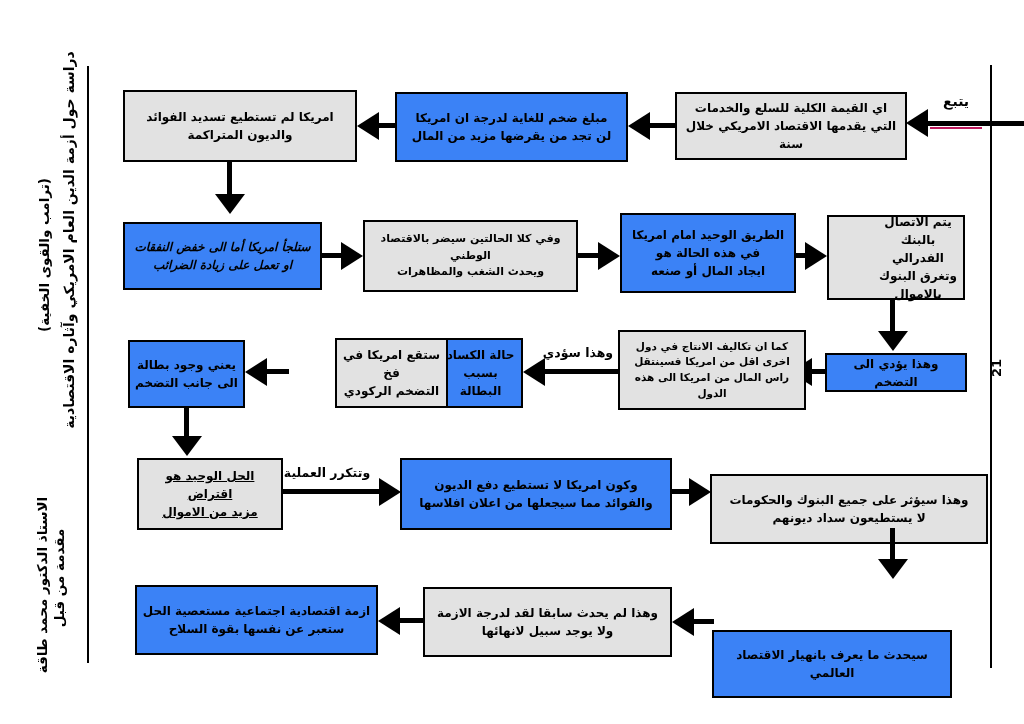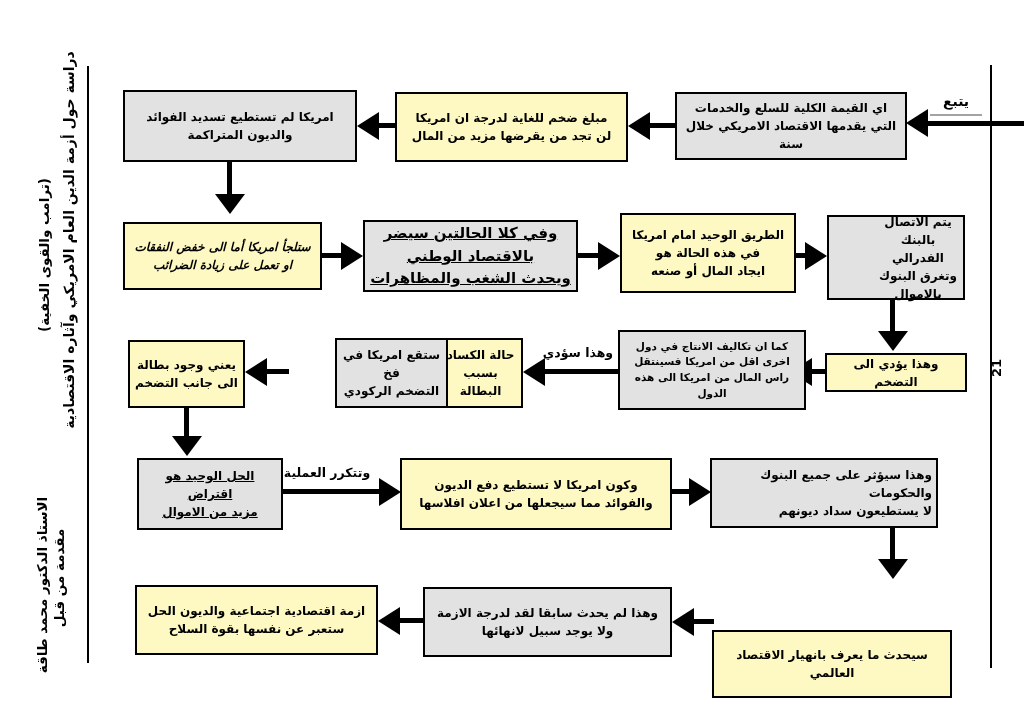--- a/index.html
+++ b/index.html
@@ -7,22 +7,22 @@
     width:1024px;height:724px;position:relative;background:#ffffff;
     font-family:"DejaVu Sans", sans-serif;overflow:hidden;color:#000;
   }
   .box{
     position:absolute;box-sizing:border-box;border:2px solid #000;
     display:flex;align-items:center;justify-content:center;
     text-align:center;font-weight:700;font-size:12px;line-height:1.5;
     white-space:pre-line;padding:1px 4px;direction:rtl;
   }
   .gray{background:#e2e2e2;}
-  .white{background:#fef9c3;text-align:center;}
-  .sm{font-size:15px;text-decoration:underline;}
+  .white{background:#3b82f6;text-align:center;}
+  .sm{font-size:11px;}
   .xs{font-size:10.5px;}
   .hshaft{position:absolute;height:5px;background:#000;}
   .vshaft{position:absolute;width:5px;background:#000;}
   .tleft{position:absolute;width:0;height:0;border-top:14px solid transparent;border-bottom:14px solid transparent;border-right:22px solid #000;}
   .tright{position:absolute;width:0;height:0;border-top:14px solid transparent;border-bottom:14px solid transparent;border-left:22px solid #000;}
   .tdown{position:absolute;width:0;height:0;border-left:15px solid transparent;border-right:15px solid transparent;border-top:20px solid #000;}
   .alabel{position:absolute;font-weight:700;text-align:center;direction:rtl;font-size:12.5px;}
   .vrule{position:absolute;background:#000;}
   .vtext{
     position:absolute;white-space:nowrap;font-weight:700;direction:rtl;
@@ -34,21 +34,21 @@
 
 <div class="vrule" style="left:87px;top:66px;width:2px;height:597px;"></div>
 <div class="vrule" style="left:990px;top:65px;width:2px;height:603px;"></div>
 
 <div class="vtext" style="left:69px;top:240px;font-size:14px;">دراسة حول أزمة الدين العام الامريكي وآثاره الاقتصادية</div>
 <div class="vtext" style="left:44px;top:255px;font-size:13.5px;">(ترامب والقوى الخفية)</div>
 <div class="vtext" style="left:59px;top:578px;font-size:13.5px;">مقدمة من قبل</div>
 <div class="vtext" style="left:42px;top:585px;font-size:13.5px;">الاستاذ الدكتور محمد طاقة</div>
 <div class="vtext" style="left:996px;top:368px;font-size:13px;">21</div>
 
-<div class="alabel" style="left:930px;top:93px;width:52px;font-size:14px;border-bottom:2px solid #a3a3a3;padding-bottom:5px;">يتبع</div>
+<div class="alabel" style="left:930px;top:93px;width:52px;font-size:14px;border-bottom:2px solid #be185d;padding-bottom:18px;">يتبع</div>
 <div class="hshaft" style="left:927px;top:121px;width:97px;"></div>
 <div class="tleft" style="left:906px;top:109px;"></div>
 
 <div class="box gray" style="left:675px;top:92px;width:232px;height:68px;">اي القيمة الكلية للسلع والخدمات
 التي يقدمها الاقتصاد الامريكي خلال سنة</div>
 <div class="tleft" style="left:628px;top:112px;"></div>
 <div class="hshaft" style="left:649px;top:123px;width:27px;"></div>
 <div class="box white" style="left:395px;top:92px;width:233px;height:70px;">مبلغ ضخم للغاية لدرجة ان امريكا
 لن تجد من يقرضها مزيد من المال</div>
 <div class="tleft" style="left:357px;top:112px;"></div>
@@ -101,26 +101,26 @@
 
 <div class="box gray" style="left:137px;top:458px;width:146px;height:72px;text-decoration:underline;">الحل الوحيد هو اقتراض
 مزيد من الاموال</div>
 <div class="alabel" style="left:277px;top:465px;width:100px;">وتتكرر العملية</div>
 <div class="hshaft" style="left:283px;top:489px;width:98px;"></div>
 <div class="tright" style="left:379px;top:478px;"></div>
 <div class="box white" style="left:400px;top:458px;width:272px;height:72px;">وكون امريكا لا تستطيع دفع الديون
 والفوائد مما سيجعلها من اعلان افلاسها</div>
 <div class="hshaft" style="left:672px;top:489px;width:19px;"></div>
 <div class="tright" style="left:689px;top:478px;"></div>
-<div class="box gray" style="left:710px;top:458px;width:228px;height:70px;text-align:right;">وهذا سيؤثر على جميع البنوك والحكومات
+<div class="box gray" style="left:710px;top:474px;width:278px;height:70px;">وهذا سيؤثر على جميع البنوك والحكومات
 لا يستطيعون سداد ديونهم</div>
 <div class="vshaft" style="left:890px;top:528px;height:33px;"></div>
 <div class="tdown" style="left:878px;top:559px;"></div>
 
 <div class="box white" style="left:712px;top:590px;width:240px;height:68px;margin-top:40px;">سيحدث ما يعرف بانهيار الاقتصاد العالمي</div>
 <div class="tleft" style="left:672px;top:608px;"></div>
 <div class="hshaft" style="left:693px;top:619px;width:21px;"></div>
 <div class="box gray" style="left:423px;top:587px;width:249px;height:70px;">وهذا لم يحدث سابقا لقد لدرجة الازمة
 ولا يوجد سبيل لانهائها</div>
 <div class="tleft" style="left:378px;top:607px;"></div>
 <div class="hshaft" style="left:399px;top:618px;width:26px;"></div>
-<div class="box white" style="left:135px;top:585px;width:243px;height:70px;">ازمة اقتصادية اجتماعية والديون الحل
+<div class="box white" style="left:135px;top:585px;width:243px;height:70px;">ازمة اقتصادية اجتماعية مستعصية الحل
 ستعبر عن نفسها بقوة السلاح</div>
 
 </body></html>

